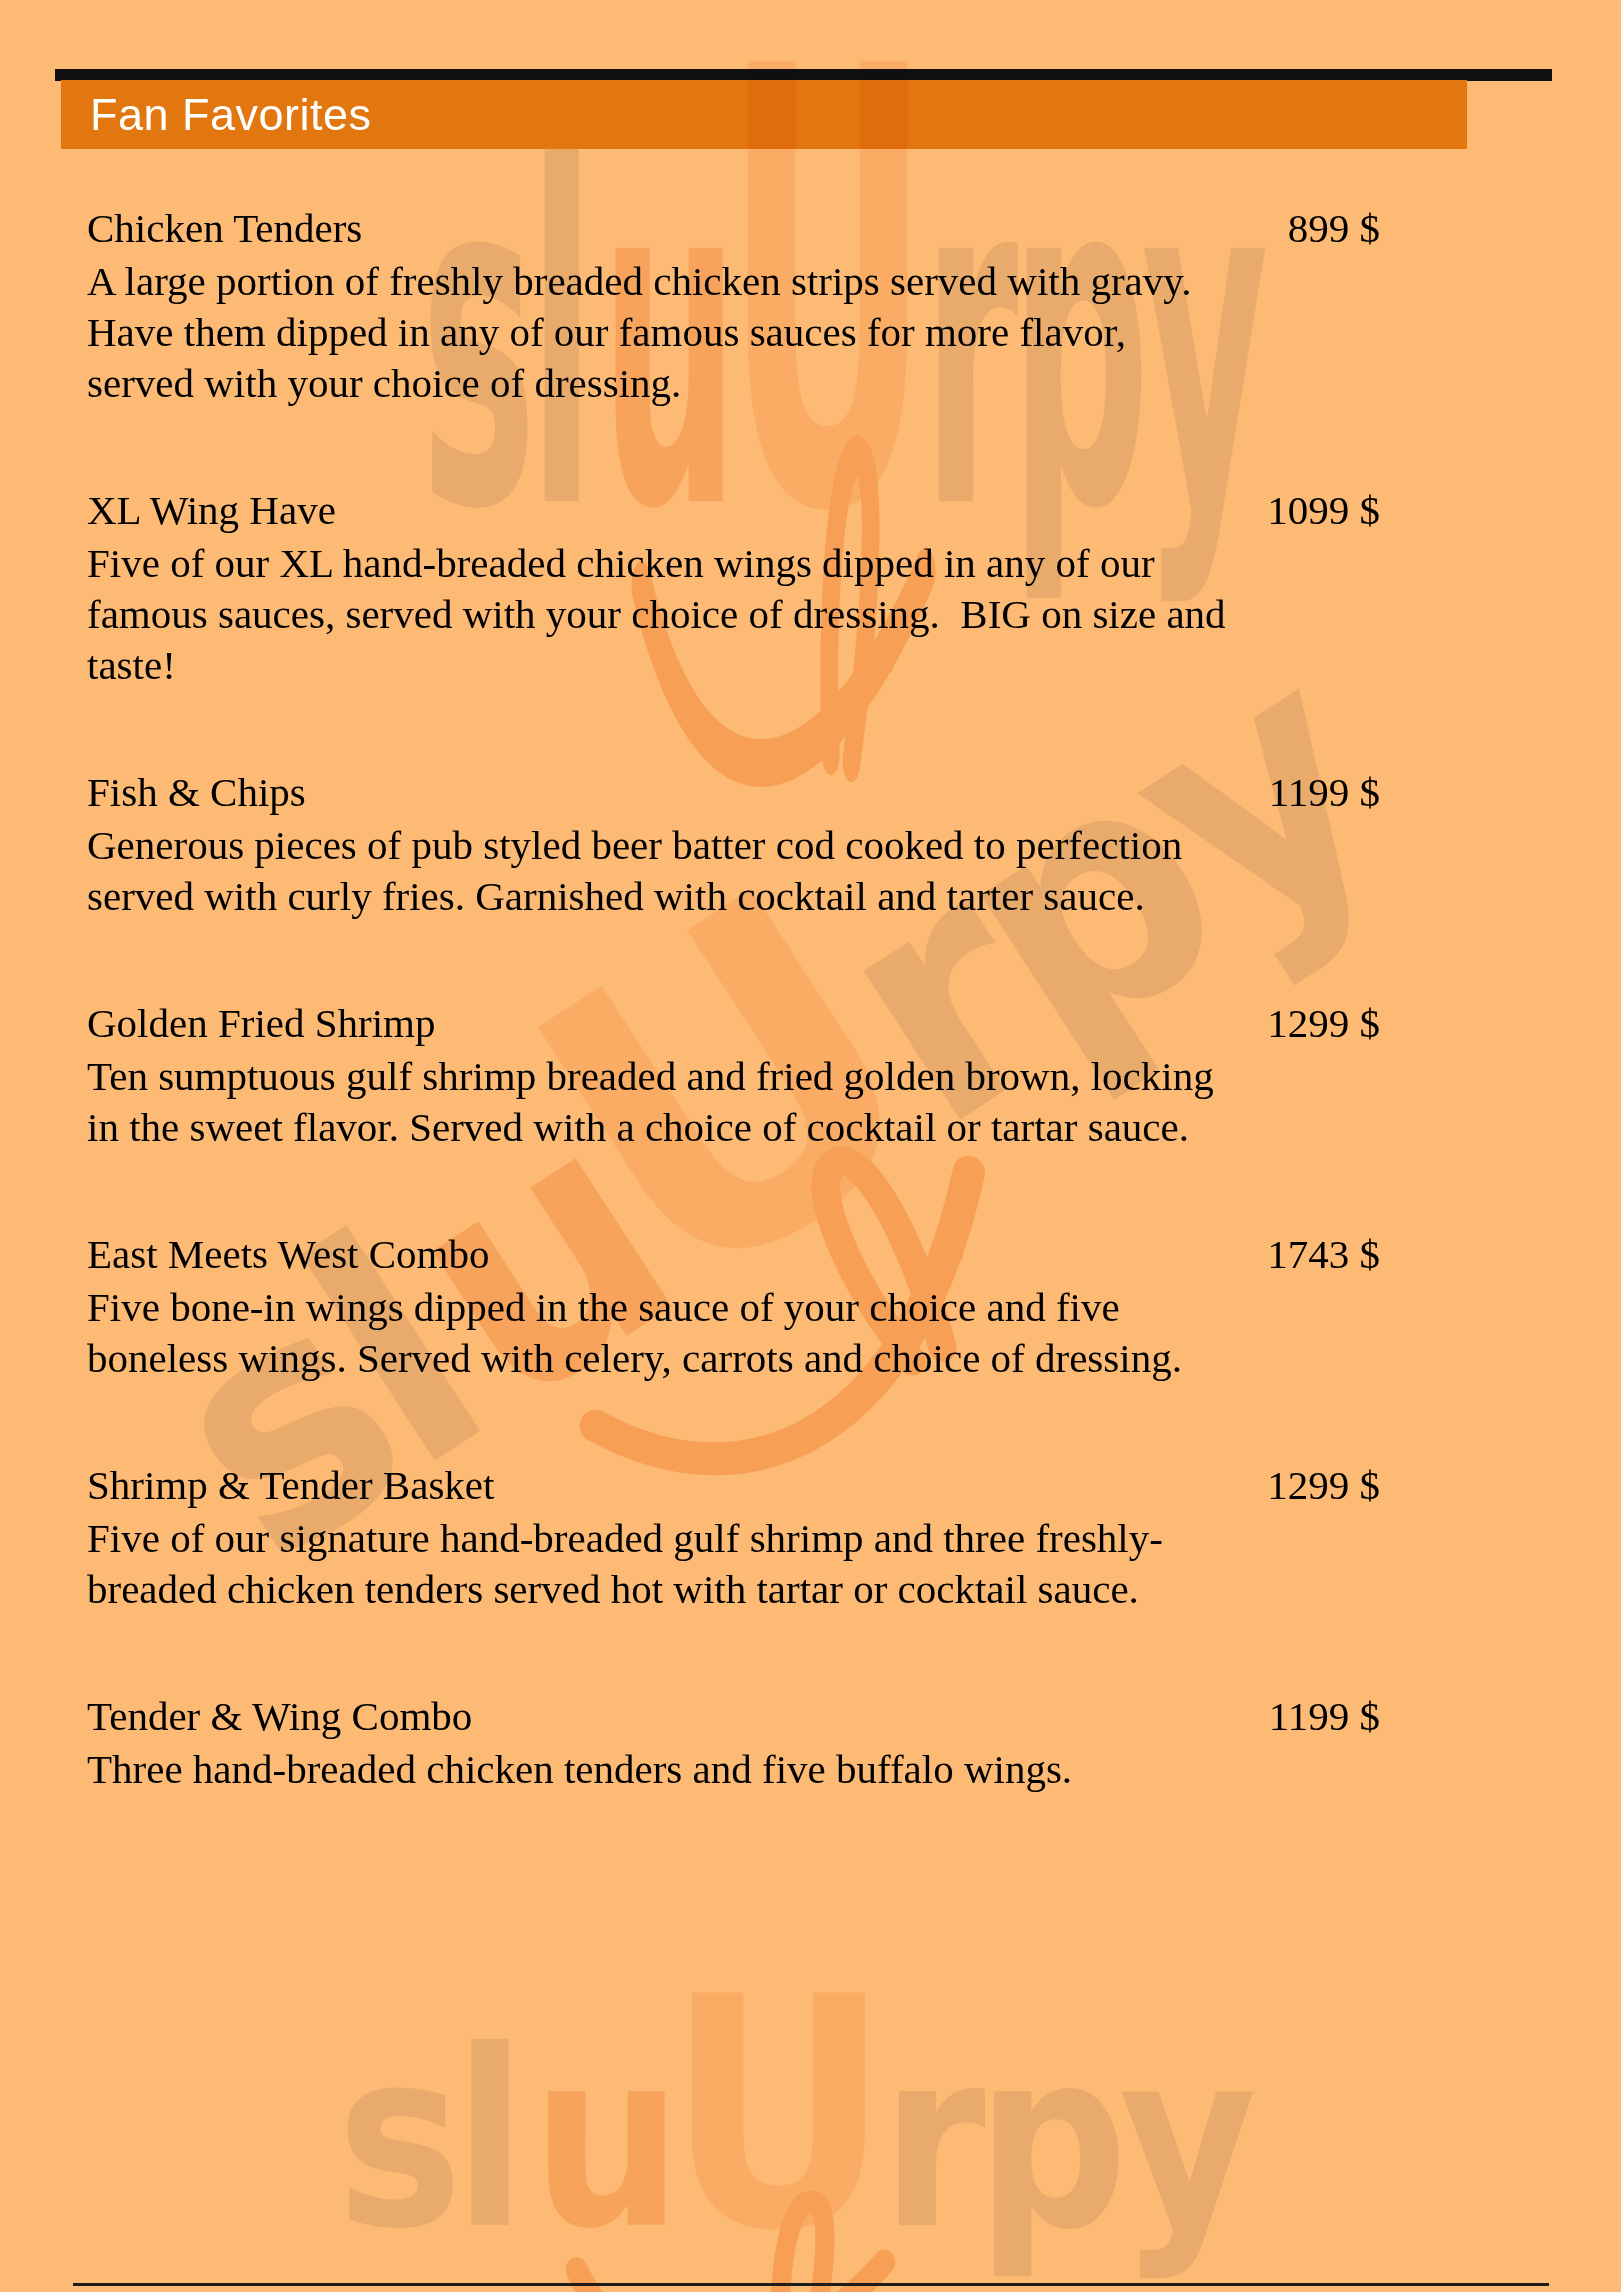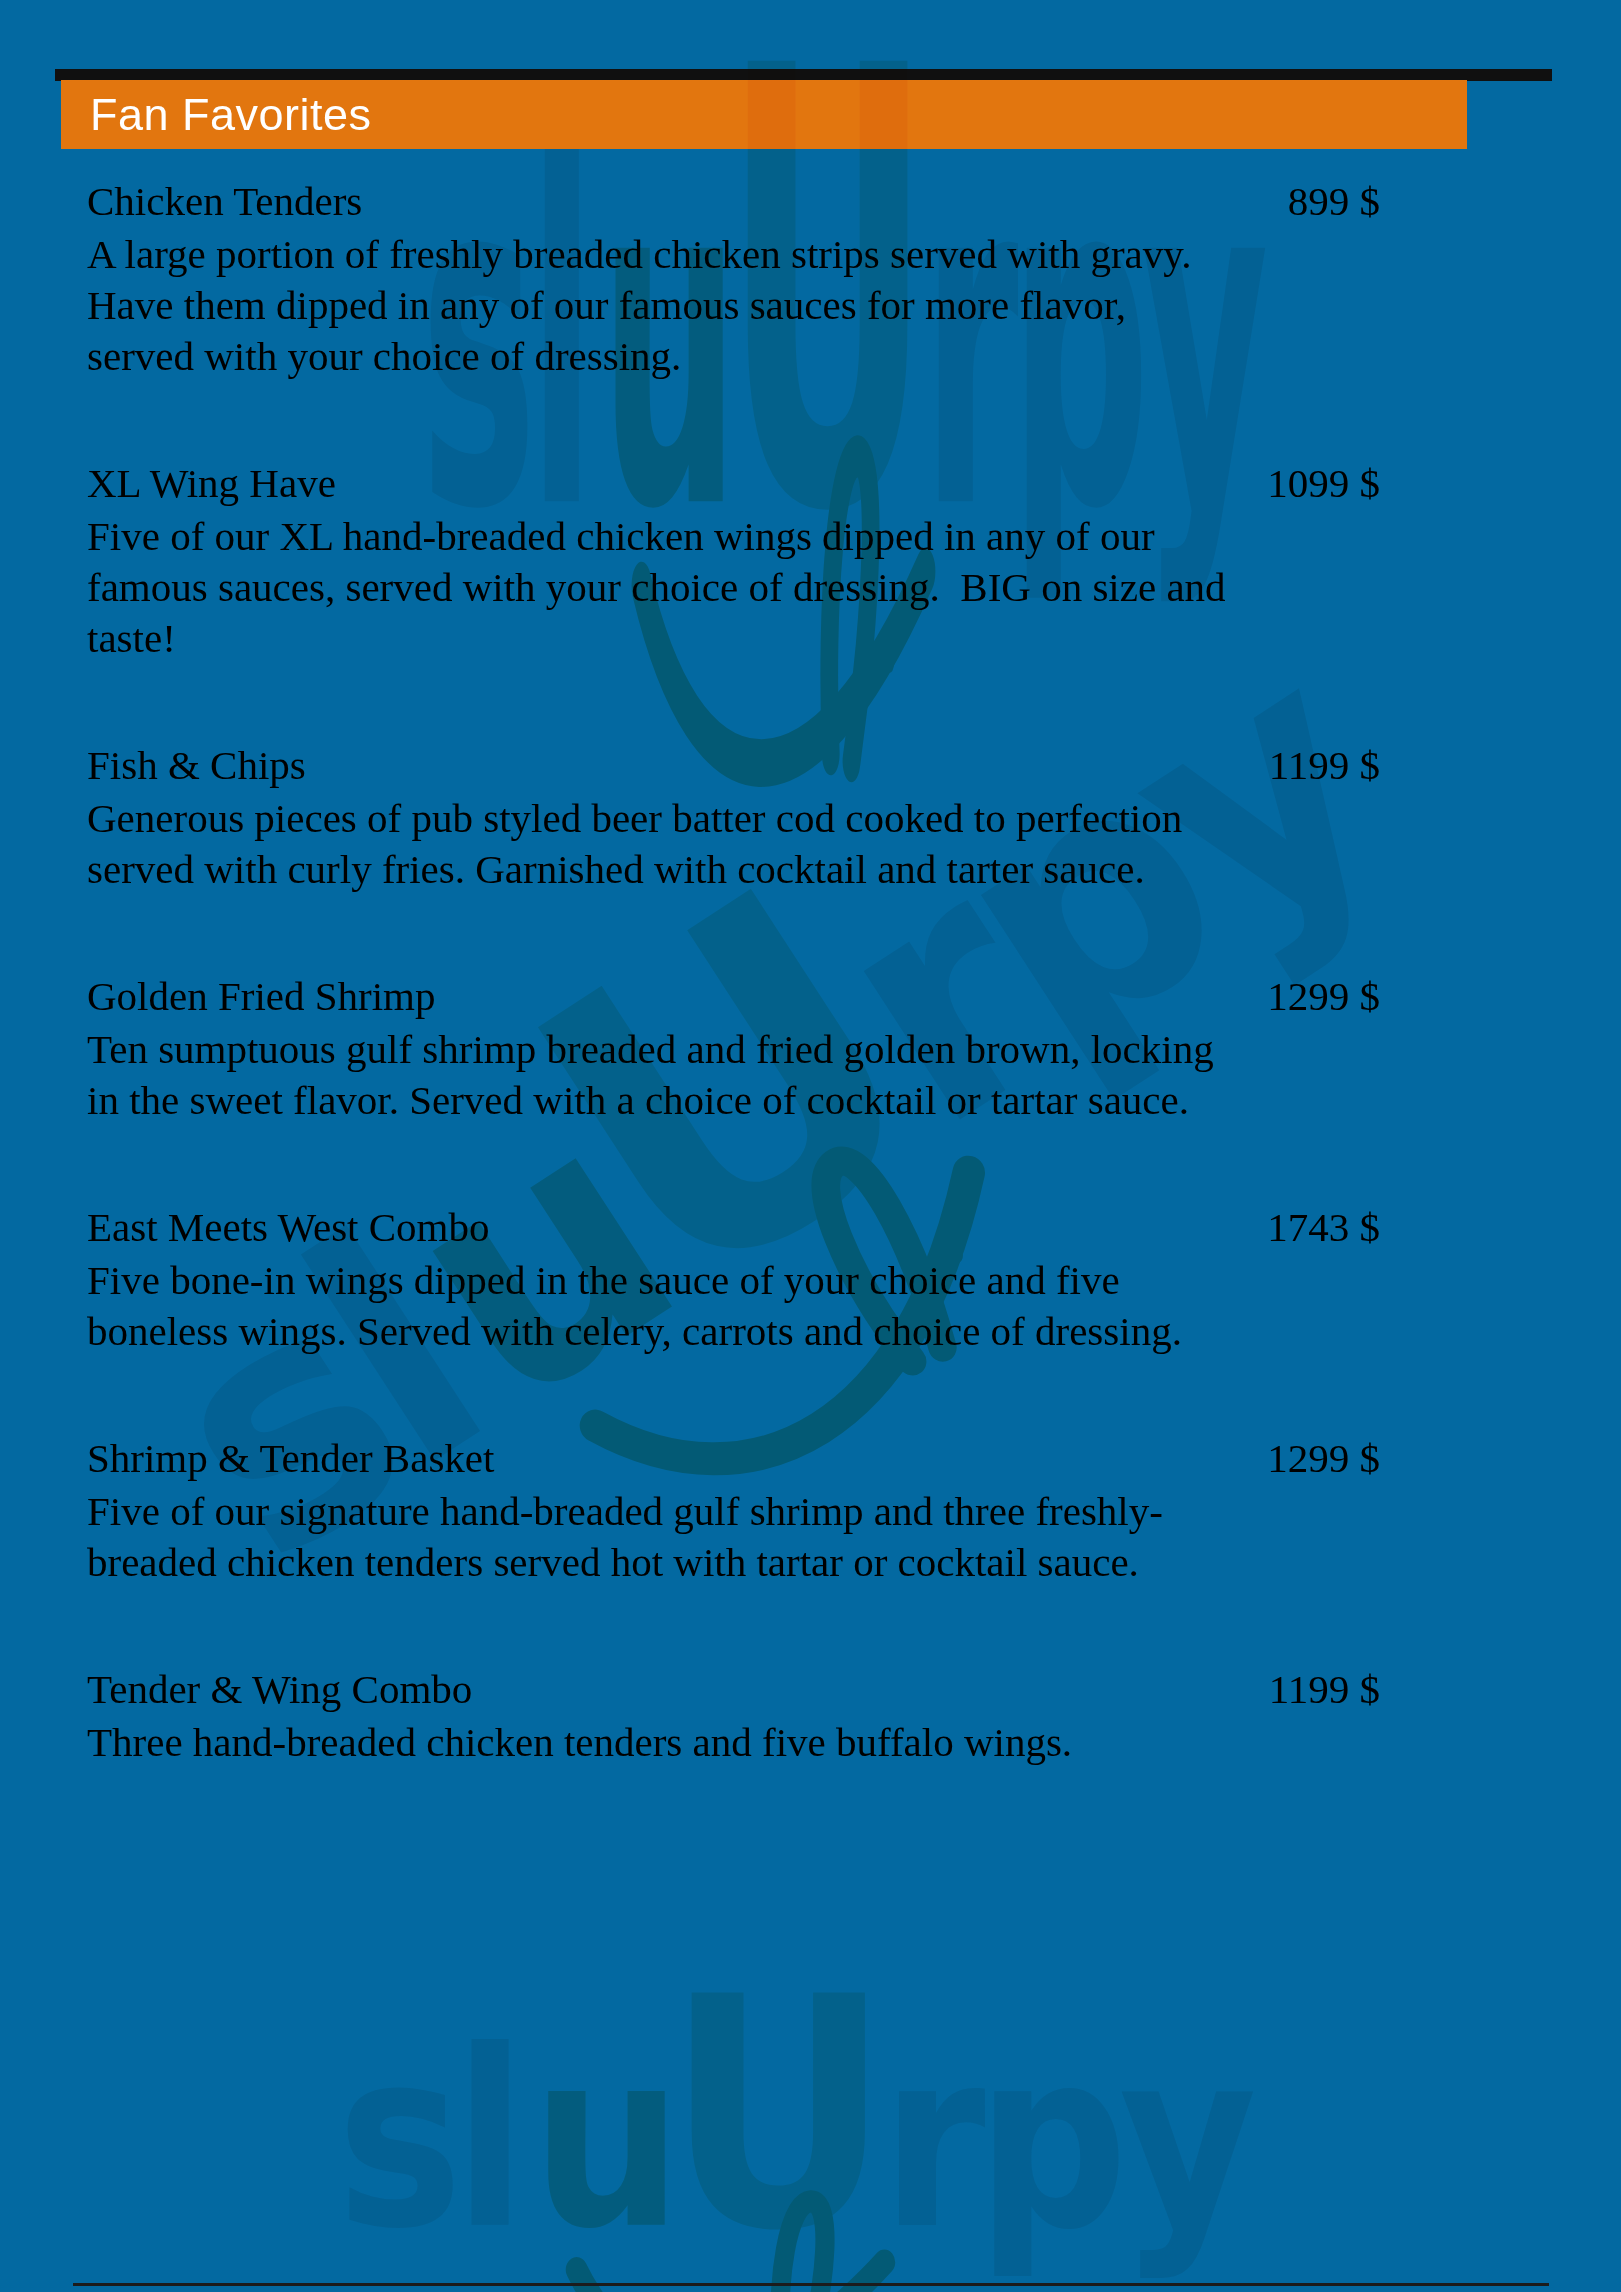--- a/index.html
+++ b/index.html
@@ -9,21 +9,21 @@
     --wm-gray:#eaeaea;
     --wm-peach:#fadfc4;
     --wm-peach-light:#fcebdb;
     --wm-swoosh:#f8d8b6;
   }
   *{margin:0;padding:0;box-sizing:border-box;}
   html,body{background:#ffffff;}
   .page{
     position:relative;
     width:1621px;height:2293px;
-    background:#0369a1;
+    background:#fdba74;
     overflow:hidden;
     font-family:"Liberation Serif", serif;
     color:var(--text);
   }
   .topbar{
     position:absolute;left:55px;top:69px;width:1497px;height:11.8px;
     background:var(--bar);
   }
   .header-bar{
     position:absolute;left:61px;top:80px;width:1406px;height:69px;
@@ -34,21 +34,21 @@
     font-family:"Liberation Sans", sans-serif;
     font-size:45px;line-height:69px;color:#ffffff;
     padding-left:29px;font-weight:400;letter-spacing:0.5px;
   }
   .items{
     position:absolute;left:87px;top:176px;width:1293px;
   }
   .item{margin-bottom:76px;}
   .item .row{
     display:flex;justify-content:space-between;align-items:baseline;
-    font-size:41px;line-height:51px;
+    font-size:41px;line-height:51px;margin-top:27px;
   }
   .item .iname{white-space:nowrap;}
   .item .price{white-space:nowrap;text-align:right;font-family:Liberation Serif, serif;}
   .item .desc{
     margin-top:2px;
     font-size:41px;line-height:51px;
     white-space:pre-wrap;
     max-width:1215px;
   }
   .bottomline{

